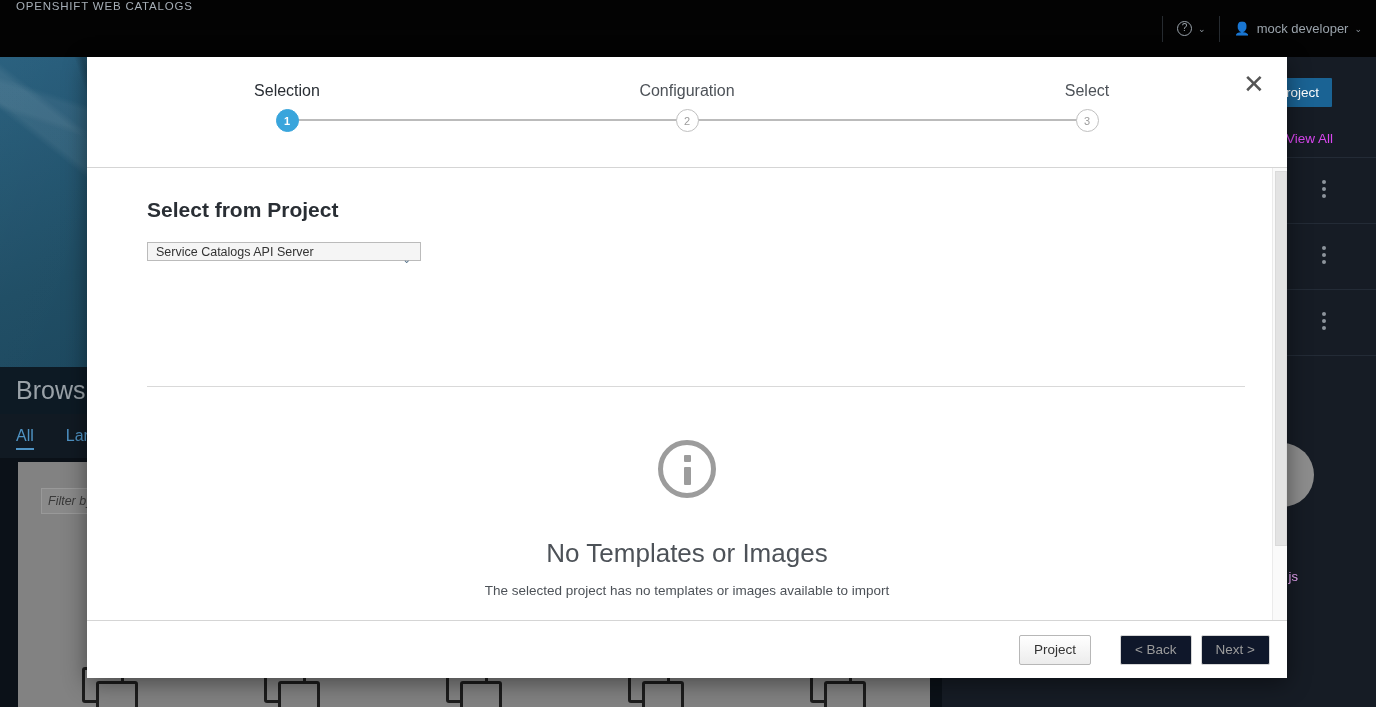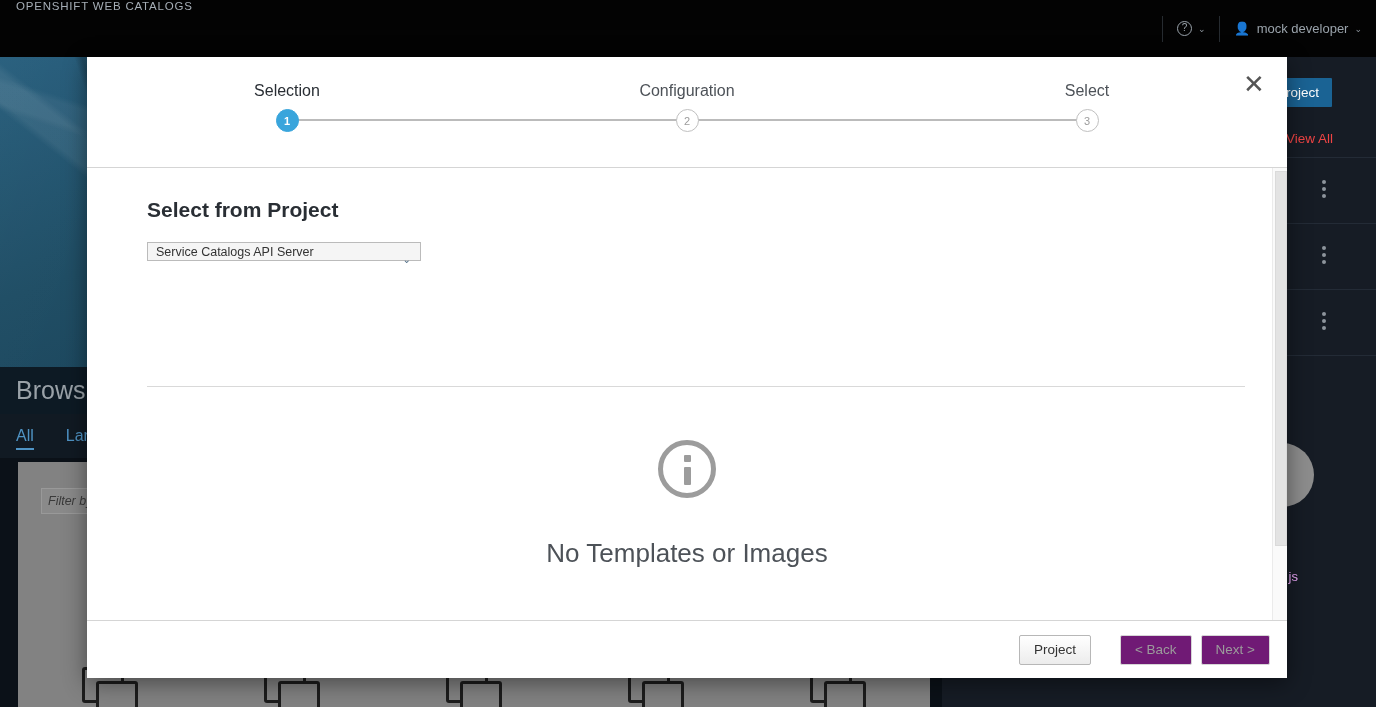--- a/index.html
+++ b/index.html
@@ -118,21 +118,21 @@
   .right-rail {
     position: absolute; top: 57px; right: 0; width: 434px; height: 650px;
     background: #161c25;
   }
   .project-btn {
     position: absolute; top: 21px; right: 44px;
     background: #1a6394; color: #ffffff; font-size: 13.5px;
     padding: 7px 13px; border-radius: 1px;
   }
   .view-all {
-    position: absolute; top: 74px; right: 43px; color: #ef4444; font-size: 13.5px;
+    position: absolute; top: 74px; right: 43px; color: #d946ef; font-size: 13.5px;
   }
   .rail-row {
     position: absolute; right: 0; width: 434px; height: 66px;
     border-top: 1px solid #232b36;
   }
   .kebab {
     position: absolute; right: 50px; top: 22px;
     width: 4px; height: 4px; border-radius: 50%; background: #8d949c;
     box-shadow: 0 7px 0 #8d949c, 0 14px 0 #8d949c;
   }
@@ -247,21 +247,21 @@
   }
   .btn {
     font-size: 13.5px; padding: 5px 14px; border-radius: 2px;
     border: 1px solid #bbbbbb; background: #ffffff; color: #333333;
     line-height: 18px; cursor: pointer;
   }
   .btn.cancel {
     background: linear-gradient(to bottom, #ffffff, #ececec);
     border-color: #b7b7b7;
   }
-  .btn.disabled { color: #9c9c9c; border-color: #d6d6d6; background: #701a75; cursor: default; }
+  .btn.disabled { color: #9c9c9c; border-color: #d6d6d6; background: #0f172a; cursor: default; }
   .btn.back { margin-left: 20px; }
 </style>
 </head>
 <body>
 
 <div id="app-bg">
 
   <div class="masthead">
     <div class="masthead-brand">OPENSHIFT WEB CATALOGS</div>
     <div class="masthead-right">
@@ -370,20 +370,21 @@
       <div class="project-select">
         <span>Service Catalogs API Server</span>
         <span class="sel-caret">⌄</span>
       </div>
 
       <div class="body-divider"></div>
 
       <div class="empty-state">
         <div class="info-icon"></div>
         <div class="empty-title">No Templates or Images</div>
+        <div class="empty-sub">The selected project has no templates or images available to import</div>
       </div>
     </div>
 
     <div class="modal-scrollbar">
       <div class="modal-scrollbar-thumb"></div>
     </div>
   </div>
 
   <div class="modal-footer">
     <button class="btn cancel">Project</button>

